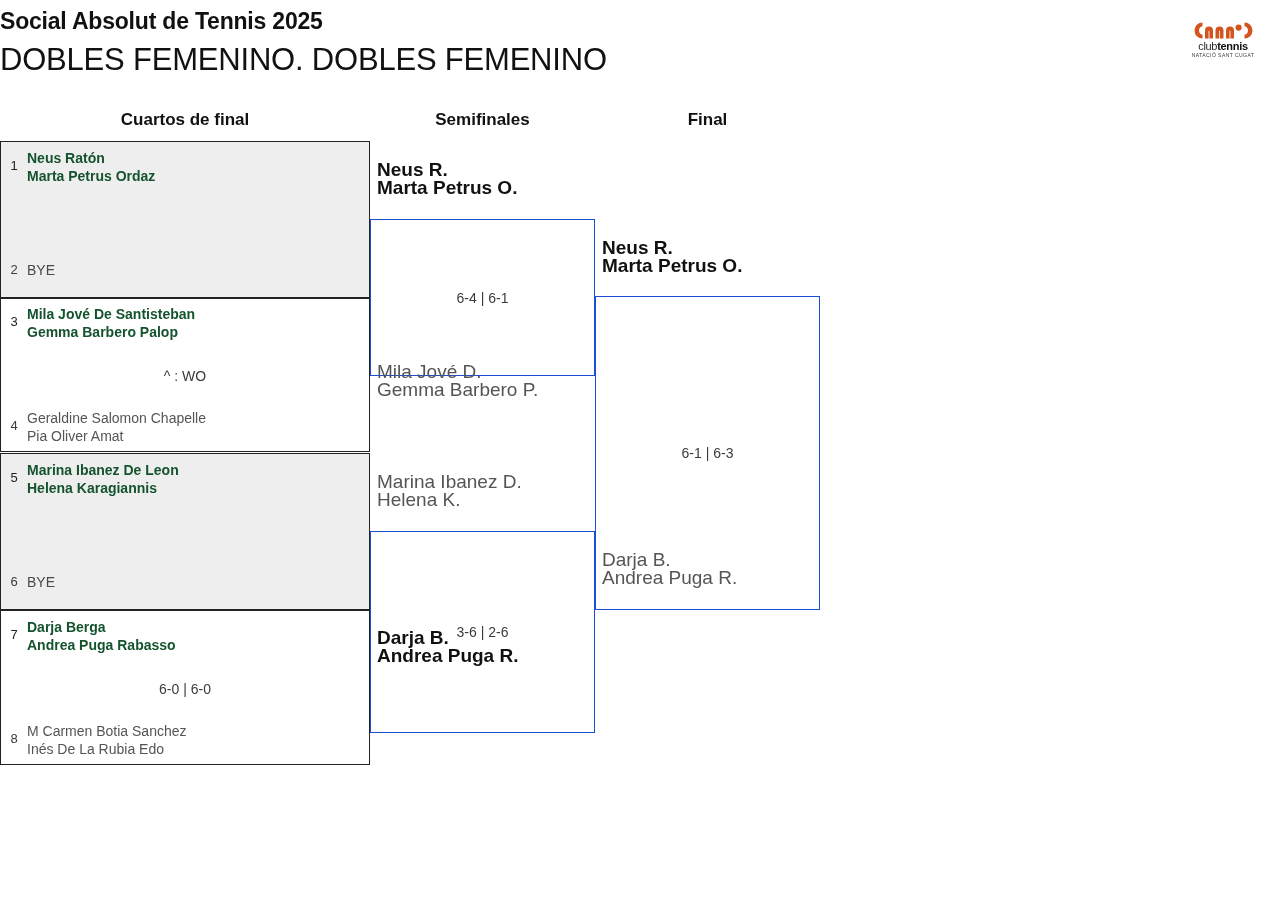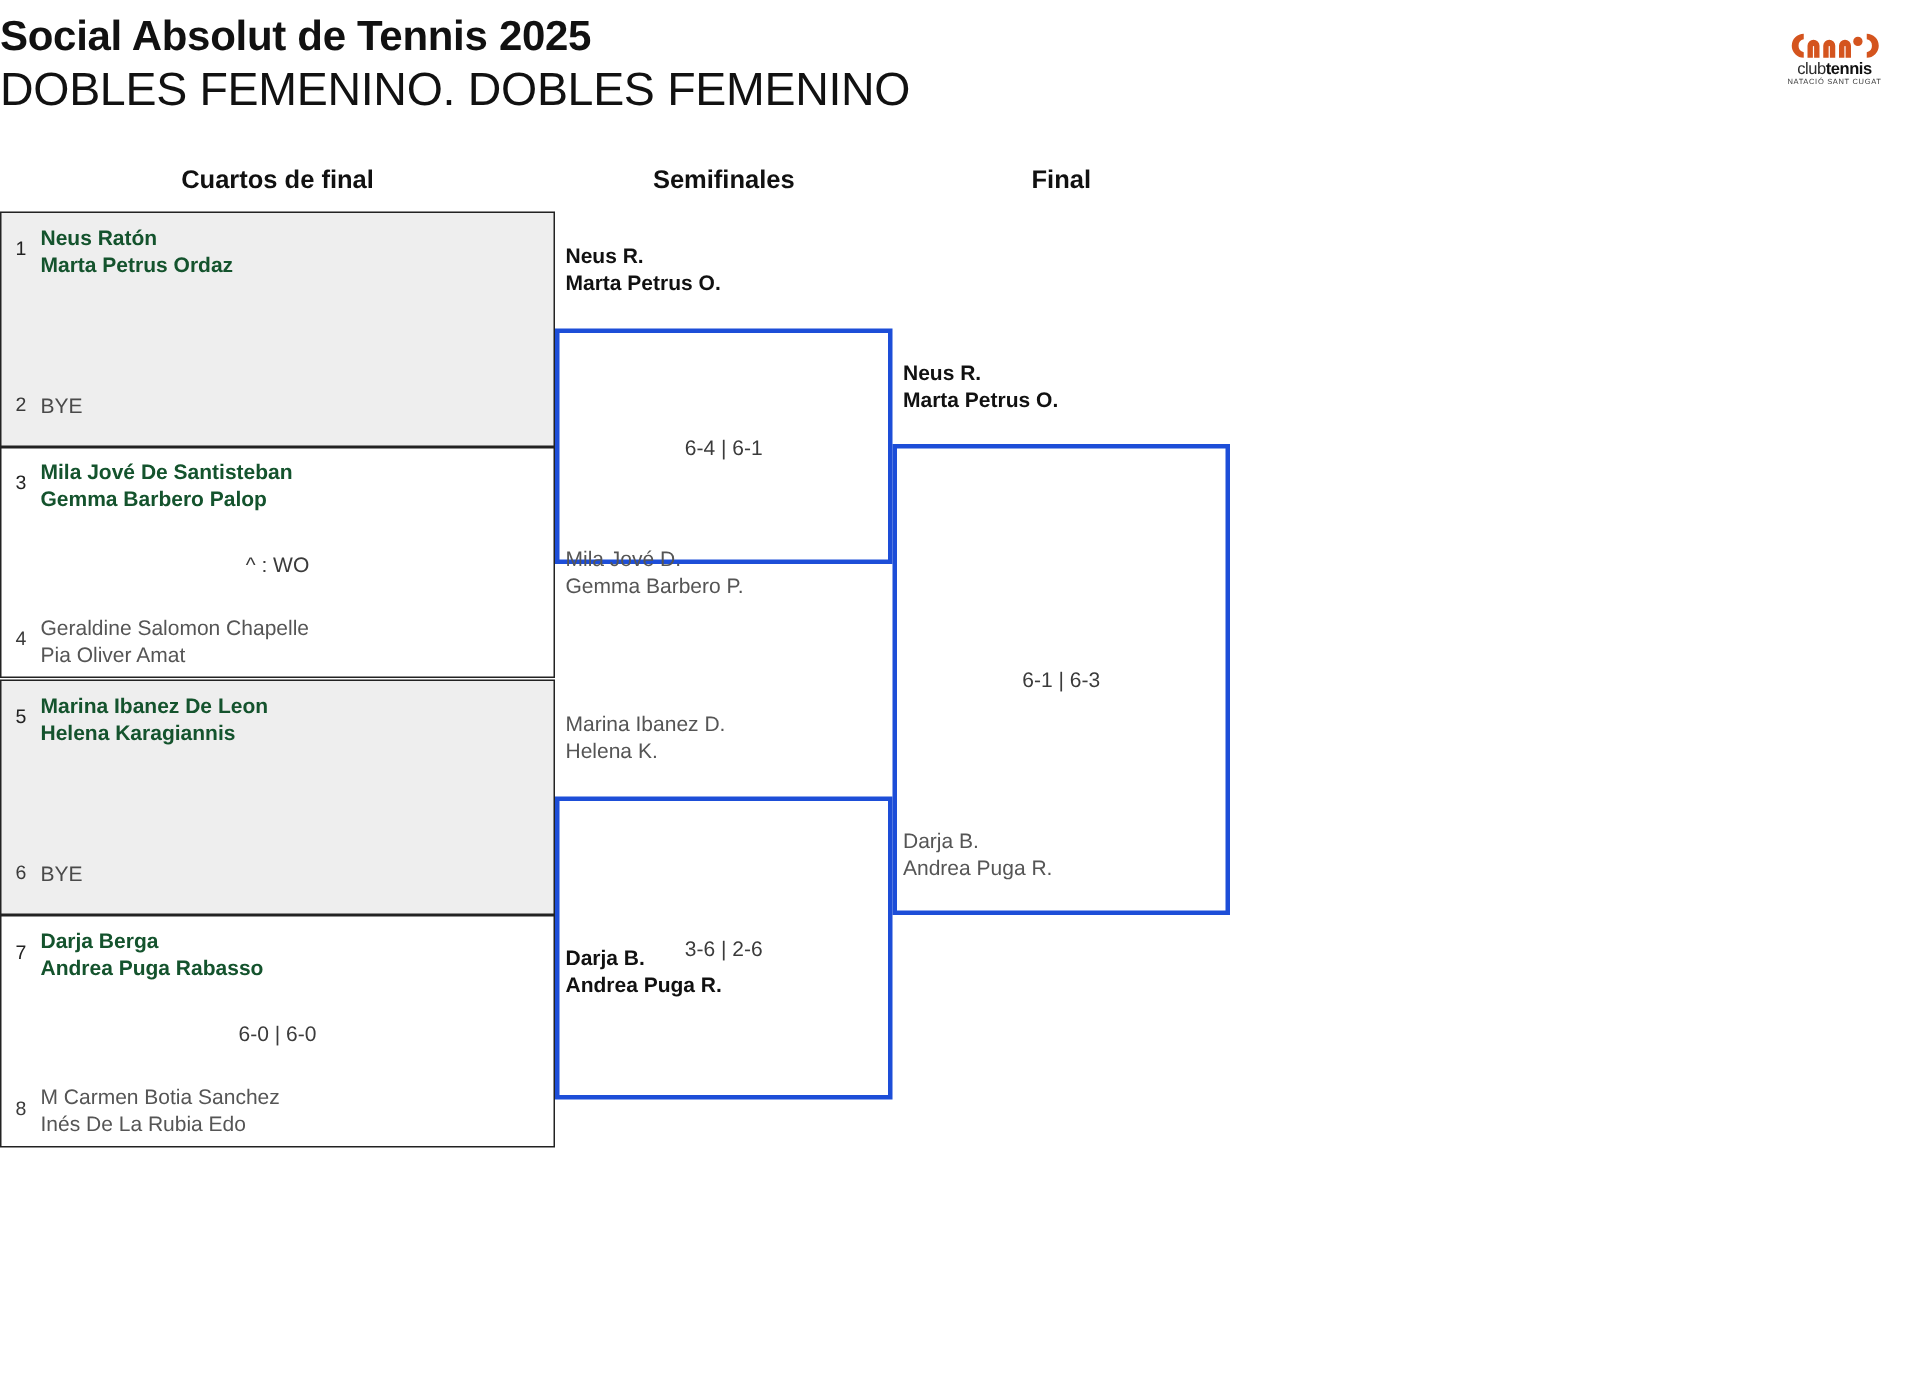--- a/index.html
+++ b/index.html
@@ -20,21 +20,21 @@
   
   #header {
     position: absolute;
     left: 0; top: 0;
     width: 1280px;
     height: 86px;
   }
   #title-line1 {
     position: absolute;
     left: 0; top: 8px;
-    font-size: 28px;
+    font-size: 23px;
     font-weight: 700;
     letter-spacing: -0.2px;
     color: #111111;
     white-space: nowrap;
   }
   #title-line2 {
     position: absolute;
     left: 0; top: 42px;
     font-size: 31px;
     font-weight: 400;
@@ -146,31 +146,31 @@
     text-align: center;
     font-size: 14px;
     line-height: 18px;
     color: #3b3b3b;
     white-space: nowrap;
   }
 
   
   .adv {
     position: absolute;
-    font-size: 14px;
+    font-size: 19px;
     line-height: 18px;
     white-space: nowrap;
   }
   .adv .nm { display: block; }
   .adv.winner .nm { font-weight: 700; color: #111111; }
   .adv.loser  .nm { font-weight: 400; color: #555555; }
 
   .connector {
     position: absolute;
-    border: 3px solid #1d4ed8;
+    border: 1px solid #1d4ed8;
     background: transparent;
     padding-left: 40px;
   }
   .connector .score {
     top: 50%;
     transform: translateY(-50%);
   }
 </style>
 </head>
 <body>

